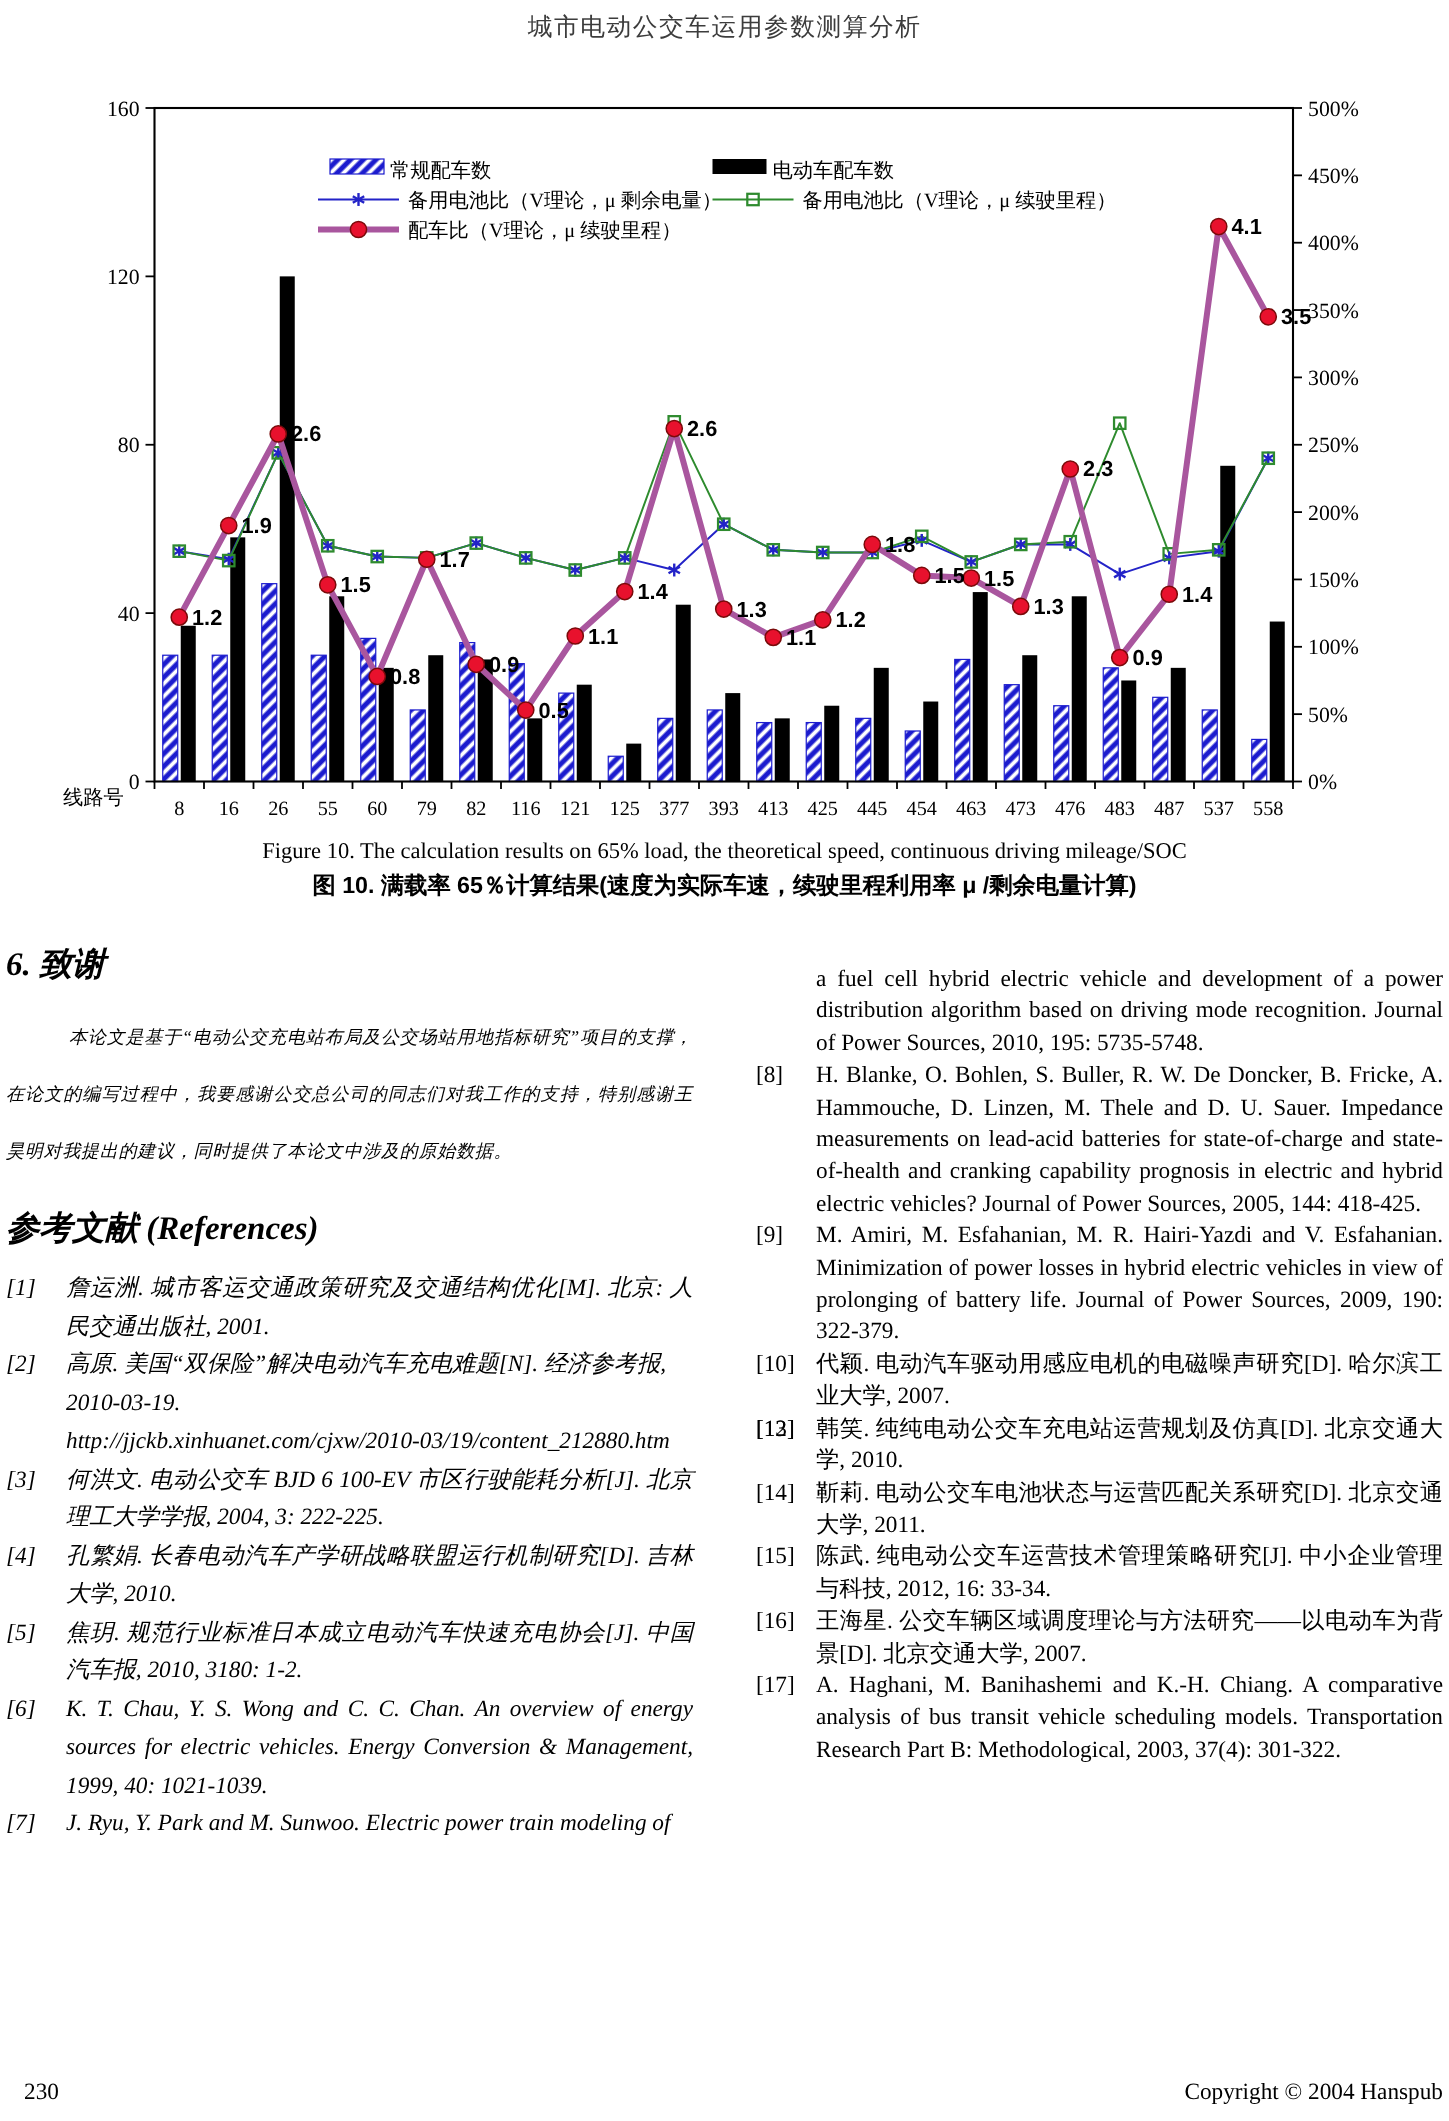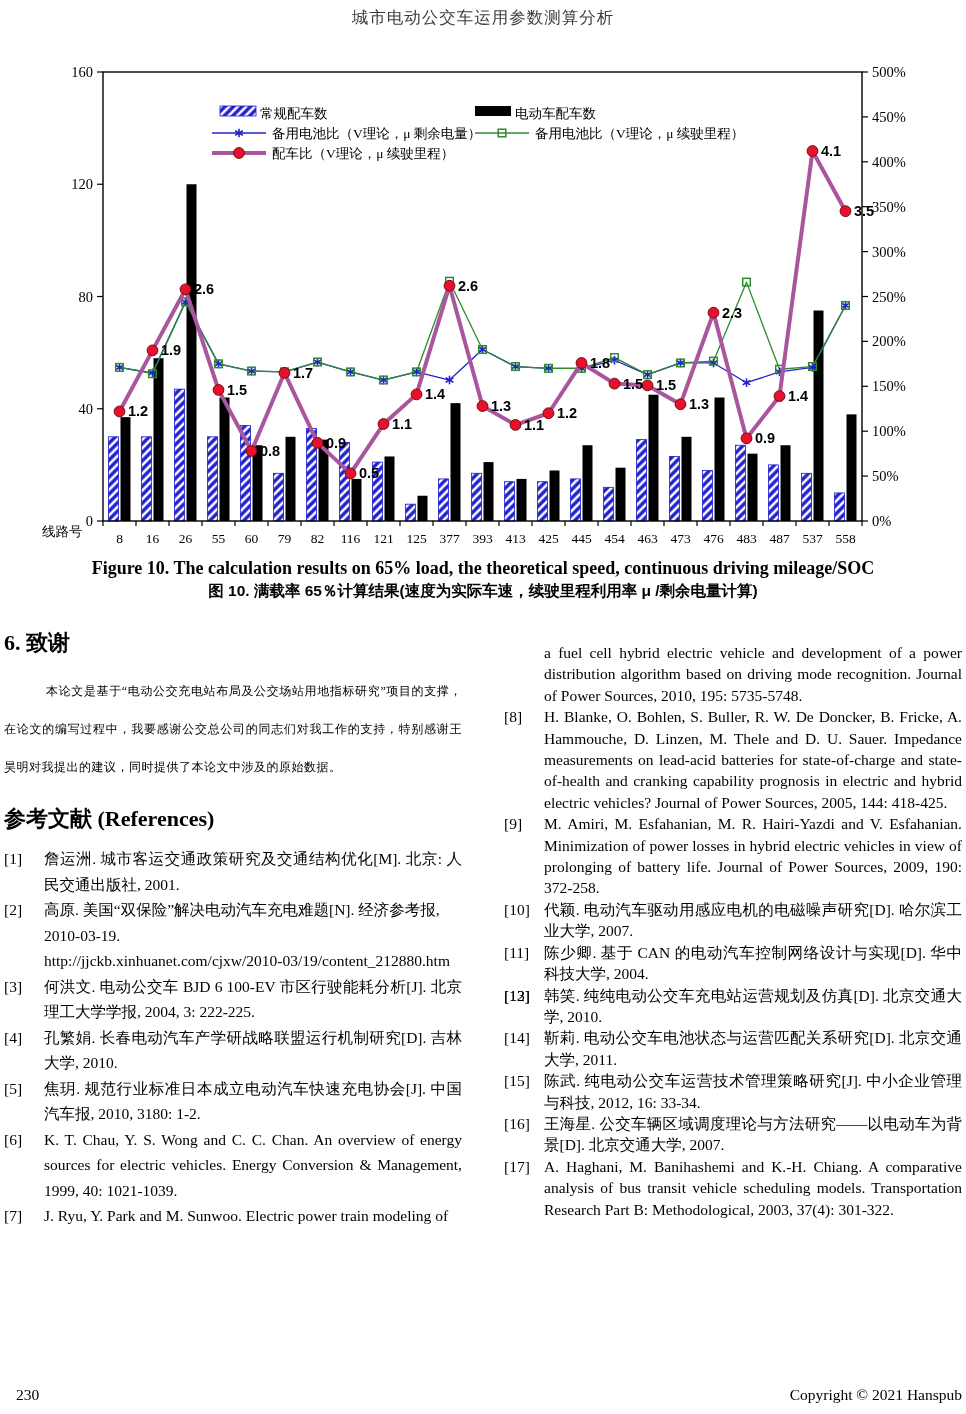--- a/index.html
+++ b/index.html
@@ -7,25 +7,25 @@
     position:relative;width:966px;height:1414px;margin:0 auto;
     background:#ffffff;overflow:hidden;
     font-family:"Liberation Serif","DejaVu Serif",serif;color:#000;
   }
   .running-head{
     padding-top:8px;text-align:center;font-size:16.5px;line-height:20px;color:#3c3c3c;
     letter-spacing:1px;
   }
   .chart-svg{display:block;margin:30px 0 0 36px;overflow:visible;}
   .figure-caption{margin-top:2px;text-align:center;}
-  .figure-caption .en{font-weight:bold;font-size:18px;line-height:21px;}
+  .figure-caption .en{font-weight:normal;font-size:15px;line-height:21px;}
   .figure-caption .zh{font-weight:bold;font-size:15.5px;line-height:23px;
     font-family:"Liberation Sans","DejaVu Sans",sans-serif;}
   .columns{display:flex;margin-top:28px;padding:0 4px;}
-  .col-left{width:458px;}
+  .col-left{width:458px;font-style:italic;}
   .col-right{width:458px;margin-left:42px;margin-top:12px;}
   h2.sec{font-size:22px;line-height:26px;margin:0 0 16px 0;font-weight:bold;}
   h2.refs-h{margin:20px 0 14px 0;}
   p.ack{
     margin:0;font-size:12px;line-height:38px;text-align:justify;
     text-indent:42px;letter-spacing:0.5px;
   }
   .ref{
     position:relative;padding-left:40px;font-size:15.5px;text-align:justify;
     white-space:pre-wrap;overflow-wrap:anywhere;
@@ -360,31 +360,30 @@
           <div class="ref"><span class="tag">[4]</span><span>孔繁娟. 长春电动汽车产学研战略联盟运行机制研究[D]. 吉林大学, 2010.</span></div>
           <div class="ref"><span class="tag">[5]</span><span>焦玥. 规范行业标准日本成立电动汽车快速充电协会[J]. 中国汽车报, 2010, 3180: 1-2.</span></div>
           <div class="ref"><span class="tag">[6]</span><span>K. T. Chau, Y. S. Wong and C. C. Chan. An overview of energy sources for electric vehicles. Energy Conversion &amp; Management, 1999, 40: 1021-1039.</span></div>
           <div class="ref"><span class="tag">[7]</span><span>J. Ryu, Y. Park and M. Sunwoo. Electric power train modeling of</span></div>
         </div>
     </div>
     <div class="col-right">
       <div class="ref-cont">a fuel cell hybrid electric vehicle and development of a power distribution algorithm based on driving mode recognition. Journal of Power Sources, 2010, 195: 5735-5748.</div>
       <div id="refs-right">
           <div class="ref"><span class="tag">[8]</span><span>H. Blanke, O. Bohlen, S. Buller, R. W. De Doncker, B. Fricke, A. Hammouche, D. Linzen, M. Thele and D. U. Sauer. Impedance measurements on lead-acid batteries for state-of-charge and state-of-health and cranking capability prognosis in electric and hybrid electric vehicles? Journal of Power Sources, 2005, 144: 418-425.</span></div>
-          <div class="ref"><span class="tag">[9]</span><span>M. Amiri, M. Esfahanian, M. R. Hairi-Yazdi and V. Esfahanian. Minimization of power losses in hybrid electric vehicles in view of prolonging of battery life. Journal of Power Sources, 2009, 190: 372-258.</span></div>
+          <div class="ref"><span class="tag">[9]</span><span>M. Amiri, M. Esfahanian, M. R. Hairi-Yazdi and V. Esfahanian. Minimization of power losses in hybrid electric vehicles in view of prolonging of battery life. Journal of Power Sources, 2009, 190: 322-379.</span></div>
           <div class="ref"><span class="tag">[10]</span><span>代颖. 电动汽车驱动用感应电机的电磁噪声研究[D]. 哈尔滨工业大学, 2007.</span></div>
-          <div class="ref"><span class="tag">[11]</span><span>陈少卿. 基于 CAN 的电动汽车控制网络设计与实现[D]. 华中科技大学, 2004.</span></div>
           <div class="ref"><span class="tag">[12]</span></div>
           <div class="ref"><span class="tag">[13]</span><span>韩笑. 纯纯电动公交车充电站运营规划及仿真[D]. 北京交通大学, 2010.</span></div>
           <div class="ref"><span class="tag">[14]</span><span>靳莉. 电动公交车电池状态与运营匹配关系研究[D]. 北京交通大学, 2011.</span></div>
           <div class="ref"><span class="tag">[15]</span><span>陈武. 纯电动公交车运营技术管理策略研究[J]. 中小企业管理与科技, 2012, 16: 33-34.</span></div>
           <div class="ref"><span class="tag">[16]</span><span>王海星. 公交车辆区域调度理论与方法研究——以电动车为背景[D]. 北京交通大学, 2007.</span></div>
           <div class="ref"><span class="tag">[17]</span><span>A. Haghani, M. Banihashemi and K.-H. Chiang. A comparative analysis of bus transit vehicle scheduling models. Transportation Research Part B: Methodological, 2003, 37(4): 301-322.</span></div>
         </div>
     </div>
   </div>
 
   <div class="footer">
     <span>230</span>
-    <span>Copyright © 2021 Hanspub</span>
+    <span>Copyright © 2004 Hanspub</span>
   </div>
 
 </div>
 
 </body></html>

